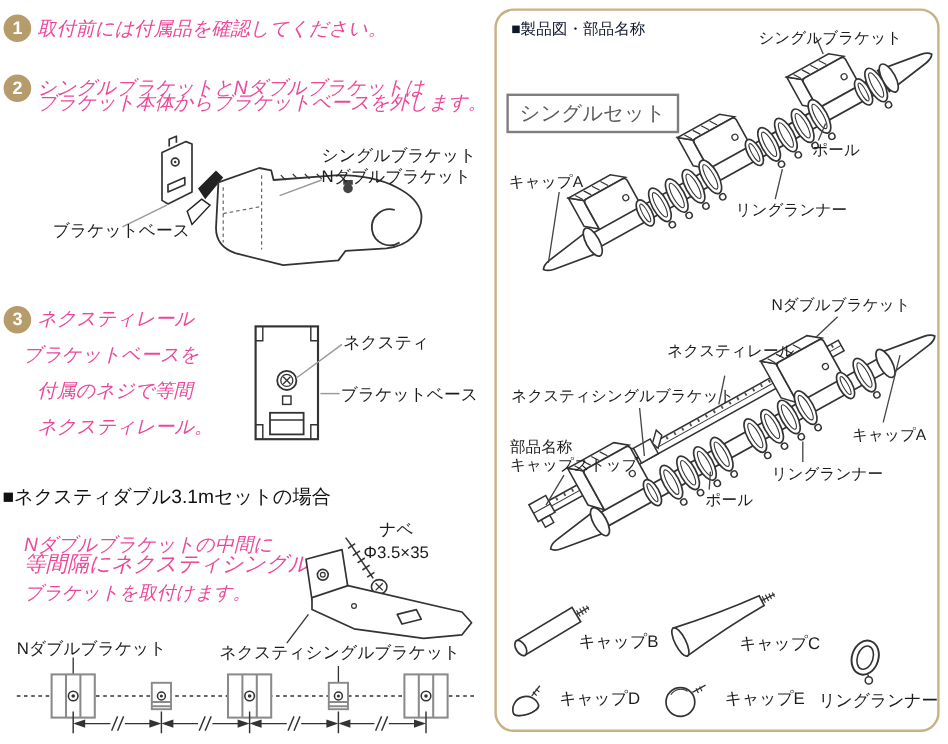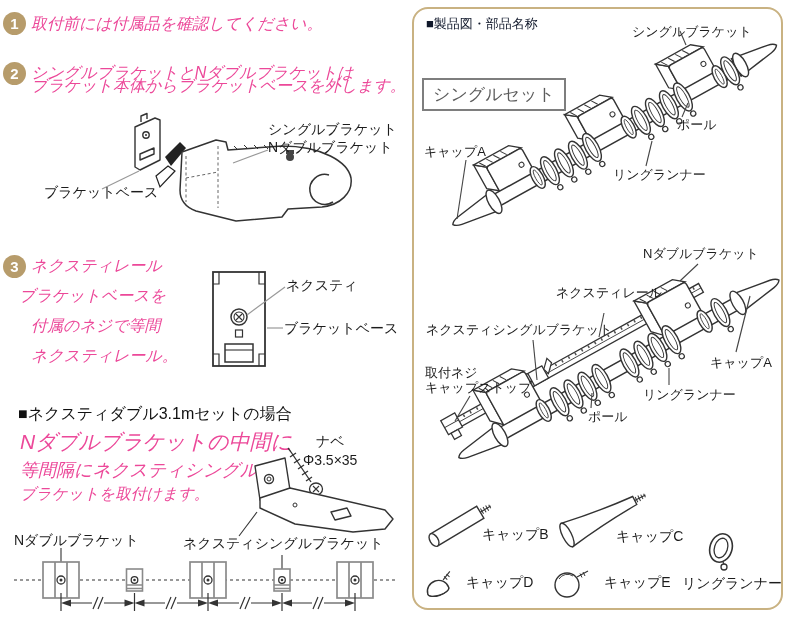--- a/index.html
+++ b/index.html
@@ -120,22 +120,22 @@
     <rect x="27" y="82" width="28" height="18" fill="#fff" stroke="#333" stroke-width="1.5"></rect>
     <path d="M27,88 L55,88" stroke="#333" stroke-width="1.1"></path>
     <g stroke="#999" stroke-width="1.2" fill="none">
       <path d="M87,25 L49,53"></path>
       <path d="M85,66 L69,66"></path>
     </g>
   </svg>
   <div class="lbl" style="left:286px;top:277px">ネクスティ</div>
   <div class="lbl" style="left:284px;top:320px">ブラケットベース</div>
 
-  <div class="sec-title" style="left:18px;top:404px">■ネクスティダブル3.1mセットの場合</div>
-  <div class="step" style="left:20px;top:428px;font-size:21px">Nダブルブラケットの中間に</div>
+  <div class="sec-title" style="left:2px;top:404px">■ネクスティダブル3.1mセットの場合</div>
+  <div class="step" style="left:20px;top:444px;font-size:16px">Nダブルブラケットの中間に</div>
   <div class="step" style="left:20px;top:458px;font-size:18px">等間隔にネクスティシングル</div>
   <div class="step" style="left:20px;top:484px;font-size:15.5px">ブラケットを取付けます。</div>
   <div class="lbl" style="left:316px;top:433px">ナベ</div>
   <div class="lbl" style="left:303px;top:452px">Φ3.5×35</div>
 
   <svg style="left:235px;top:432px" width="168" height="120">
     <g stroke="#333" stroke-width="1.3" fill="none">
       <path d="M56,20 L53,16"></path>
       <path d="M56,20 L76,50"></path>
       <path d="M61,21 L55,25"></path>
@@ -297,21 +297,21 @@
       <path d="M93,90 L97,130"></path>
       <path d="M30,146 L15,171"></path>
       <path d="M152,143 L151,158"></path>
       <path d="M229,118 L229,135"></path>
       <path d="M310,46 L296,102"></path>
     </g>
   </svg>
   <div class="lbl13" style="left:643px;top:245px">Nダブルブラケット</div>
   <div class="lbl13" style="left:556px;top:284px">ネクスティレール</div>
   <div class="lbl13" style="left:426px;top:321px">ネクスティシングルブラケット</div>
-  <div class="lbl13" style="left:425px;top:364px">取付ネジ</div>
+  <div class="lbl13" style="left:425px;top:364px">部品名称</div>
   <div class="lbl13" style="left:425px;top:379px">キャップストップ</div>
   <div class="lbl13" style="left:710px;top:354px">キャップA</div>
   <div class="lbl13" style="left:643px;top:386px">リングランナー</div>
   <div class="lbl13" style="left:588px;top:408px">ポール</div>
 
   <svg style="left:424px;top:493px" width="80" height="58">
     <g transform="translate(10,47) rotate(-31)" fill="#fff" stroke="#333" stroke-width="1.4">
       <rect x="0" y="-7" width="54" height="14"></rect>
       <ellipse cx="0" cy="0" rx="4" ry="7"></ellipse>
       <path d="M54,0 L66,0" stroke-width="1.1"></path>

